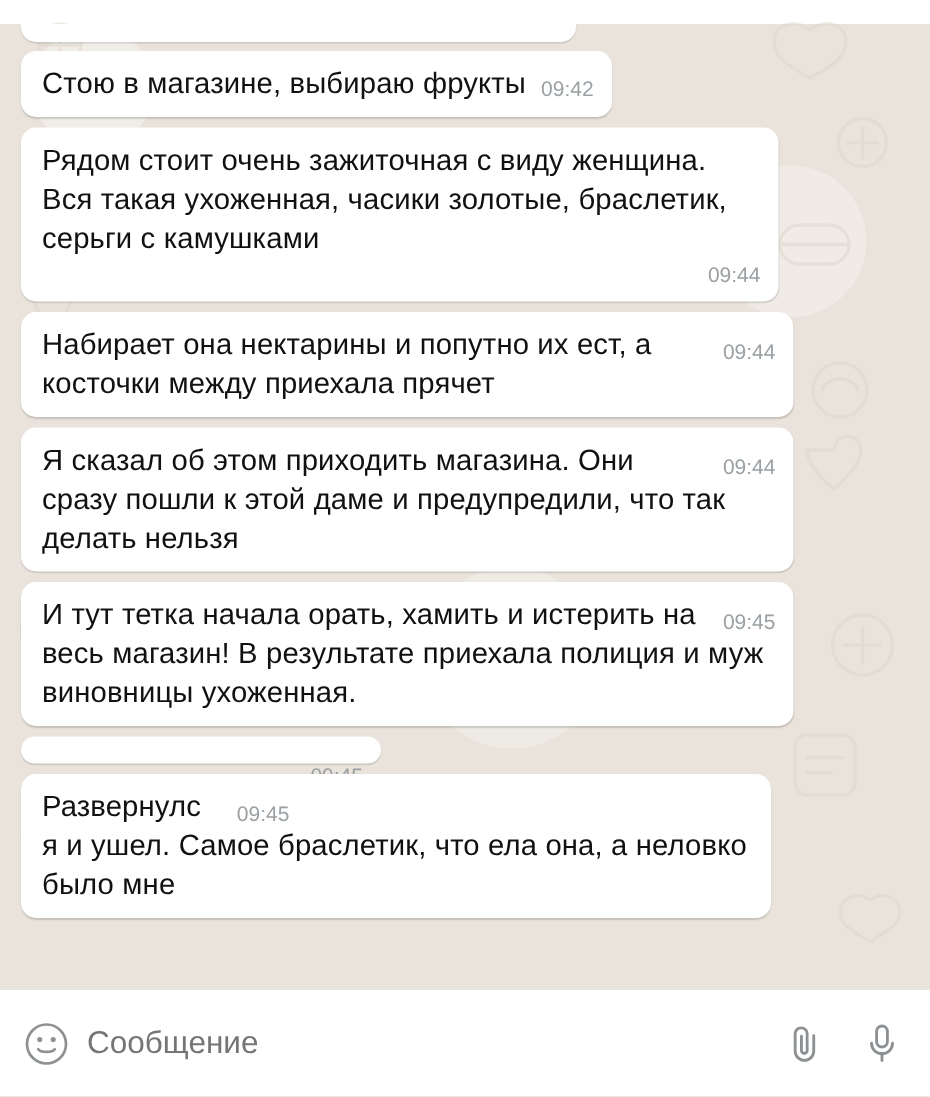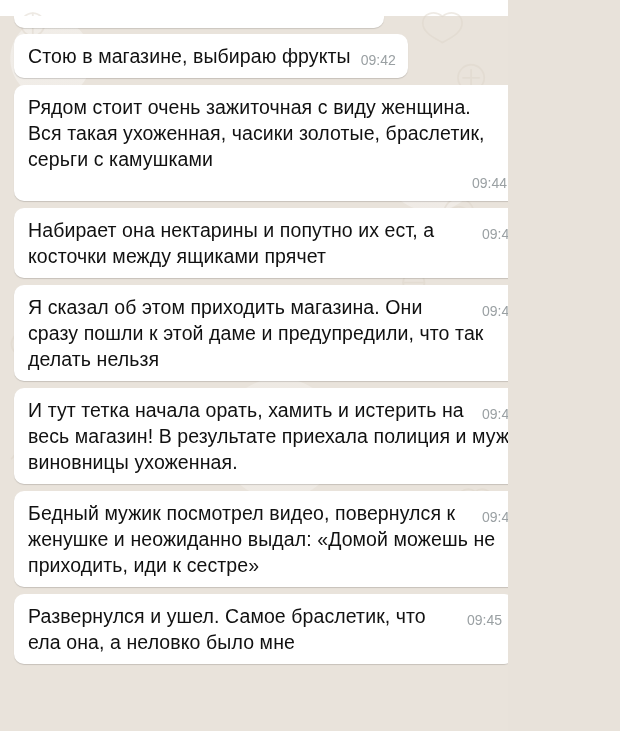--- a/index.html
+++ b/index.html
@@ -9,21 +9,21 @@
   }
   body {
     width: 620px;
     height: 731px;
     font-family: "Liberation Sans", sans-serif;
     background: #e8e2da;
     overflow: hidden;
   }
   #app {
     position: relative;
-    width: 508px;
+    width: 620px;
     height: 731px;
     background:
       radial-gradient(circle at 10% 8%, rgba(255,255,255,0.35) 0 40px, rgba(0,0,0,0) 41px),
       radial-gradient(circle at 85% 22%, rgba(255,255,255,0.3) 0 50px, rgba(0,0,0,0) 51px),
       radial-gradient(circle at 55% 60%, rgba(255,255,255,0.25) 0 60px, rgba(0,0,0,0) 61px),
       #e9e3db;
     display: flex;
     flex-direction: column;
   }
   
@@ -178,39 +178,65 @@
       <span class="text">Стою в магазине, выбираю фрукты</span><span class="time inline-time">09:42</span>
     </div>
 
     <div class="bubble" style="max-width:505px;">
       <div class="text">Рядом стоит очень зажиточная с виду женщина. Вся такая ухоженная, часики золотые, браслетик, серьги с камушками</div>
       <div class="time corner">09:44</div>
     </div>
 
     <div class="bubble" style="max-width:515px;">
       <span class="time float">09:44</span>
-      <div class="text">Набирает она нектарины и попутно их ест, а косточки между ящиками прячет</div>
+      <div class="text">Набирает она нектарины и попутно их ест, а косточки между приехала прячет</div>
     </div>
 
     <div class="bubble" style="max-width:515px;">
       <span class="time float">09:44</span>
       <div class="text">Я сказал об этом приходить магазина. Они сразу пошли к этой даме и предупредили, что так делать нельзя</div>
     </div>
 
     <div class="bubble" style="max-width:515px;">
       <span class="time float">09:45</span>
       <div class="text">И тут тетка начала орать, хамить и истерить на весь магазин! В результате приехала полиция и муж виновницы ухоженная.</div>
     </div>
 
     <div class="bubble" style="max-width:515px;">
       <span class="time float">09:45</span>
-      <div class="text">Бедный мужик посмотрел видео, повернулся к женушке и неожиданно выдал: «Домой можешь не приходить, иди к сестре»</div>
     </div>
 
     <div class="bubble" style="max-width:500px;">
       <span class="time float">09:45</span>
       <div class="text">Развернулся и ушел. Самое браслетик, что ела она, а неловко было мне</div>
     </div>
 
   </div>
 
+  <div id="composer">
+    <span class="smiley icon-btn">
+      <svg width="30" height="30" viewBox="0 0 30 30" xmlns="http://www.w3.org/2000/svg">
+        <circle cx="15" cy="15" r="13" fill="none" stroke="#8d9194" stroke-width="1.8"></circle>
+        <circle cx="10.5" cy="12" r="1.7" fill="#8d9194"></circle>
+        <circle cx="19.5" cy="12" r="1.7" fill="#8d9194"></circle>
+        <path d="M9.5 18.5c1.8 2.4 9.2 2.4 11 0" fill="none" stroke="#8d9194" stroke-width="1.8" stroke-linecap="round"></path>
+      </svg>
+    </span>
+
+    <input class="msg-input" type="text" value="" placeholder="Сообщение" style="">
+
+    <span class="right-icons">
+      <span class="icon-btn">
+        <svg width="26" height="30" viewBox="0 0 26 30" xmlns="http://www.w3.org/2000/svg">
+          <path d="M18.5 9.5v10.2a6.2 6.2 0 0 1-12.4 0V8.2a4 4 0 0 1 8 0v11.2a1.9 1.9 0 0 1-3.8 0V9.8" fill="none" stroke="#8d9194" stroke-width="1.9" stroke-linecap="round" stroke-linejoin="round"></path>
+        </svg>
+      </span>
+      <span class="icon-btn">
+        <svg width="24" height="30" viewBox="0 0 24 30" xmlns="http://www.w3.org/2000/svg">
+          <rect x="8.4" y="3" width="7.2" height="14" rx="3.6" fill="none" stroke="#8d9194" stroke-width="1.9"></rect>
+          <path d="M5 14.5a7 7 0 0 0 14 0" fill="none" stroke="#8d9194" stroke-width="1.9" stroke-linecap="round"></path>
+          <path d="M12 21.5v4.5" fill="none" stroke="#8d9194" stroke-width="1.9" stroke-linecap="round"></path>
+        </svg>
+      </span>
+    </span>
+  </div>
 
 </div>
 
 </body></html>

